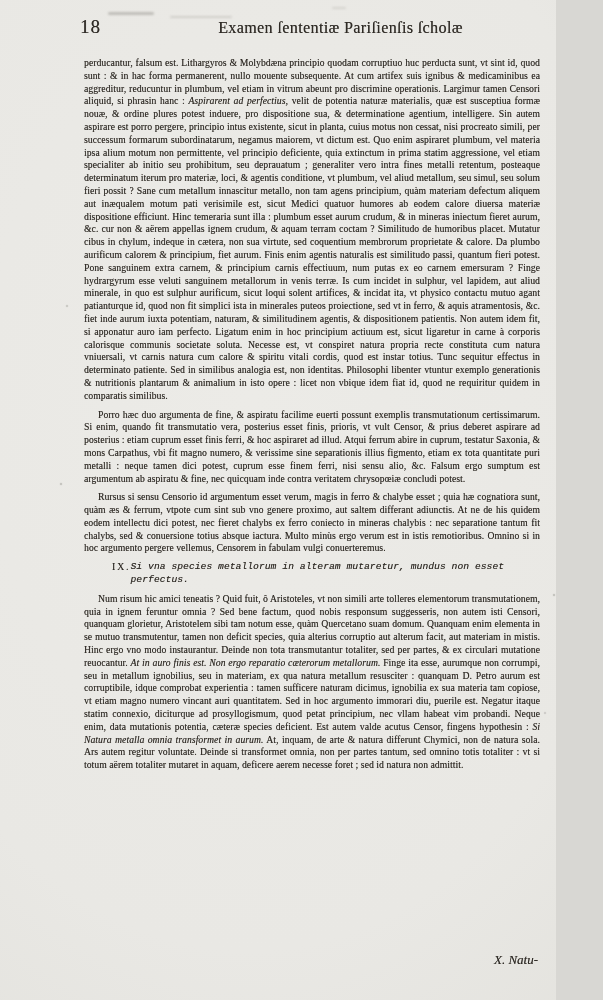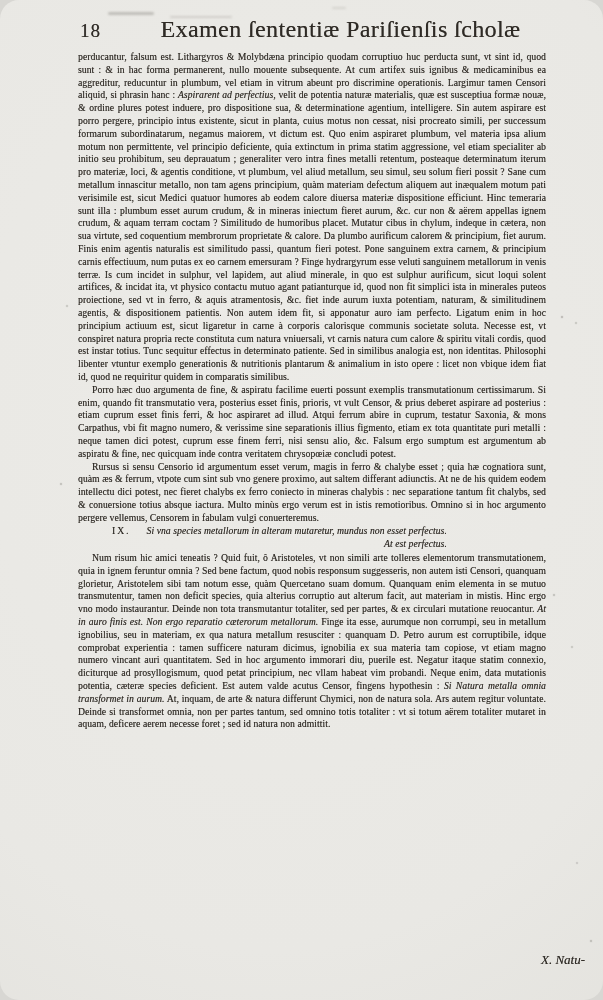--- a/index.html
+++ b/index.html
@@ -2,25 +2,24 @@
 <html><head>
 <meta charset="utf-8">
 <style>
   html,body{margin:0;padding:0;}
   body{
     width:603px;height:1000px;overflow:hidden;
     background:#d8d7d3;
     font-family:"Liberation Serif", serif;
   }
   .page{
-    position:relative;width:603px;height:1000px;overflow:hidden;
+    position:relative;width:556px;height:1000px;overflow:hidden;
     background:
       radial-gradient(ellipse 130% 100% at 45% 40%, #ecebe7 0%, #e9e8e4 55%, #e2e1dc 85%, #dcdbd5 100%);
     color:#2e2a25;
-    border-radius:19px;
   }
   
   .smudge{position:absolute;background:rgba(95,92,86,.30);filter:blur(1px);border-radius:2px;}
   .smudge.s1{top:12px;left:108px;width:46px;height:3px;}
   .smudge.s2{top:16px;left:170px;width:62px;height:2px;opacity:.6;}
   .smudge.s3{top:7px;left:332px;width:14px;height:2px;opacity:.5;}
   .speckles{position:absolute;top:0;left:0;width:2px;height:2px;border-radius:50%;
     box-shadow:
       561px 316px 1px rgba(70,65,58,.40),
       575px 322px 1px rgba(70,65,58,.30),
@@ -34,40 +33,40 @@
   }
   .header{
     position:absolute;top:16px;left:80px;width:466px;
     display:flex;align-items:baseline;
   }
   .page-number{
     font-size:19px;letter-spacing:1px;margin-right:34px;
     text-shadow:.2px .2px .4px rgba(40,35,28,.6);
   }
   .running-title{
-    flex:1;text-align:center;font-size:24px;letter-spacing:.4px;
+    flex:1;text-align:center;font-size:16px;letter-spacing:.4px;
     text-shadow:.2px .2px .5px rgba(40,35,28,.6);
     white-space:nowrap;
   }
   .text-block{
     position:absolute;top:51px;left:78px;width:468px;
     font-size:9.6px;line-height:12.8px;letter-spacing:.08px;
     text-align:justify;
     text-shadow:.15px .15px .35px rgba(40,35,28,.55);
   }
-  .text-block p{margin:0;padding:0;}
+  .text-block p{margin:6px;padding:0;}
   p.indent{text-indent:14px;}
   .it{font-style:italic;}
   .syllogism{
     display:flex;align-items:flex-start;
     margin:1px 0 1px 34px;
   }
-  .syl-num{letter-spacing:2px;margin-right:16px;font-style:normal;}
+  .syl-num{letter-spacing:2px;margin-right:0;font-style:normal;}
   .syl-lines{font-style:italic;}
-  .syl-lines p{margin:0;text-align:right;}
+  .syl-lines p{margin:0;text-align:left;font-family:Liberation Mono, monospace;}
   .catchword{
     position:absolute;top:952px;right:18px;
     font-style:italic;font-size:13px;
     text-shadow:.15px .15px .35px rgba(40,35,28,.55);
   }
 </style>
 </head>
 <body>
 
 <div class="page">
@@ -84,21 +83,20 @@
 
   <div class="text-block">
     <p><span>perducantur, falsum est.  Lithargyros &amp; Molybdæna principio quodam corruptiuo huc perducta sunt, vt sint id, quod sunt : &amp; in hac forma permanerent, nullo mouente subsequente.  At cum artifex suis ignibus &amp; medicaminibus ea aggreditur, reducuntur in plumbum, vel etiam in vitrum abeunt pro discrimine operationis.  Largimur tamen Censori aliquid, si phrasin hanc : </span><span class="it">Aspirarent ad perfectius,</span><span> velit de potentia naturæ materialis, quæ est susceptiua formæ nouæ, &amp; ordine plures potest induere, pro dispositione sua, &amp; determinatione agentium, intelligere.  Sin autem aspirare est porro pergere, principio intus existente, sicut in planta, cuius motus non cessat, nisi procreato simili, per successum formarum subordinatarum, negamus maiorem, vt dictum est.  Quo enim aspiraret plumbum, vel materia ipsa alium motum non permittente, vel principio deficiente, quia extinctum in prima statim aggressione, vel etiam specialiter ab initio seu prohibitum, seu deprauatum ;  generaliter vero intra fines metalli retentum, posteaque determinatum iterum pro materiæ, loci, &amp; agentis conditione, vt plumbum, vel aliud metallum, seu simul, seu solum fieri possit ? Sane cum metallum innascitur metallo, non tam agens principium, quàm materiam defectum aliquem aut inæqualem motum pati verisimile est, sicut Medici quatuor humores ab eodem calore diuersa materiæ dispositione efficiunt.  Hinc temeraria sunt illa : plumbum esset aurum crudum, &amp; in mineras iniectum fieret aurum, &amp;c. cur non &amp; aërem appellas ignem crudum, &amp; aquam terram coctam ? Similitudo de humoribus placet.  Mutatur cibus in chylum, indeque in cætera, non sua virtute, sed coquentium membrorum proprietate &amp; calore. Da plumbo aurificum calorem &amp; principium, fiet aurum.  Finis enim agentis naturalis est similitudo passi, quantum fieri potest.  Pone sanguinem extra carnem, &amp; principium carnis effectiuum, num putas ex eo carnem emersuram ? Finge hydrargyrum esse veluti sanguinem metallorum in venis terræ. Is cum incidet in sulphur, vel lapidem, aut aliud minerale, in quo est sulphur aurificum, sicut loqui solent artifices, &amp; incidat ita, vt physico contactu mutuo agant patianturque id, quod non fit simplici ista in minerales puteos proiectione, sed vt in ferro, &amp; aquis atramentosis, &amp;c. fiet inde aurum iuxta potentiam, naturam, &amp; similitudinem agentis, &amp; dispositionem patientis.  Non autem idem fit, si apponatur auro iam perfecto.  Ligatum enim in hoc principium actiuum est, sicut ligaretur in carne à corporis calorisque communis societate soluta.  Necesse est, vt conspiret natura propria recte constituta cum natura vniuersali, vt carnis natura cum calore &amp; spiritu vitali cordis, quod est instar totius.  Tunc sequitur effectus in determinato patiente.  Sed in similibus analogia est, non identitas.  Philosophi libenter vtuntur exemplo generationis &amp; nutritionis plantarum &amp; animalium in isto opere : licet non vbique idem fiat id, quod ne requiritur quidem in comparatis similibus.</span></p>
     <p class="indent"><span>Porro hæc duo argumenta de fine, &amp; aspiratu facilime euerti possunt exemplis transmutationum certissimarum.  Si enim, quando fit transmutatio vera, posterius esset finis, prioris, vt vult Censor, &amp; prius deberet aspirare ad posterius : etiam cuprum esset finis ferri, &amp; hoc aspiraret ad illud.  Atqui ferrum abire in cuprum, testatur Saxonia, &amp; mons Carpathus, vbi fit magno numero, &amp; verissime sine separationis illius figmento, etiam ex tota quantitate puri metalli : neque tamen dici potest, cuprum esse finem ferri, nisi sensu alio, &amp;c.  Falsum ergo sumptum est argumentum ab aspiratu &amp; fine, nec quicquam inde contra veritatem chrysopœiæ concludi potest.</span></p>
     <p class="indent"><span>Rursus si sensu Censorio id argumentum esset verum, magis in ferro &amp; chalybe esset ; quia hæ cognatiora sunt, quàm æs &amp; ferrum, vtpote cum sint sub vno genere proximo, aut saltem differant adiunctis. At ne de his quidem eodem intellectu dici potest, nec fieret chalybs ex ferro coniecto in mineras chalybis : nec separatione tantum fit chalybs, sed &amp; conuersione totius absque iactura.  Multo minùs ergo verum est in istis remotioribus.  Omnino si in hoc argumento pergere vellemus, Censorem in fabulam vulgi conuerteremus.</span></p>
 
     <div class="syllogism">
       <span class="syl-num">IX.</span>
       <div class="syl-lines">
         <p>Si vna species metallorum in alteram mutaretur, mundus non esset perfectus.</p>
-        <p>At est perfectus.</p>
       </div>
     </div>
 
     <p class="indent"><span>Num risum hic amici teneatis ?  Quid fuit, ô Aristoteles, vt non simili arte tolleres elementorum transmutationem, quia in ignem feruntur omnia ?  Sed bene factum, quod nobis responsum suggesseris, non autem isti Censori, quanquam glorietur, Aristotelem sibi tam notum esse, quàm Quercetano suam domum.  Quanquam enim elementa in se mutuo transmutentur, tamen non deficit species, quia alterius corruptio aut alterum facit, aut materiam in mistis.  Hinc ergo vno modo instaurantur.  Deinde non tota transmutantur totaliter, sed per partes, &amp; ex circulari mutatione reuocantur.  </span><span class="it">At in auro finis est.  Non ergo reparatio cæterorum metallorum.</span><span>  Finge ita esse, aurumque non corrumpi, seu in metallum ignobilius, seu in materiam, ex qua natura metallum resusciter : quanquam D. Petro aurum est corruptibile, idque comprobat experientia : tamen sufficere naturam dicimus, ignobilia ex sua materia tam copiose, vt etiam magno numero vincant auri quantitatem.  Sed in hoc argumento immorari diu, puerile est.  Negatur itaque statim connexio, diciturque ad prosyllogismum, quod petat principium, nec vllam habeat vim probandi.  Neque enim, data mutationis potentia, cæteræ species deficient.  Est autem valde acutus Censor, fingens hypothesin : </span><span class="it">Si Natura metalla omnia transformet in aurum.</span><span>  At, inquam, de arte &amp; natura differunt Chymici, non de natura sola.  Ars autem regitur voluntate.  Deinde si transformet omnia, non per partes tantum, sed omnino totis totaliter : vt si totum aërem totaliter mutaret in aquam, deficere aerem necesse foret ; sed id natura non admittit.</span></p>
   </div>
 
   <div class="catchword">X. Natu-</div>
 
 </div>
 

